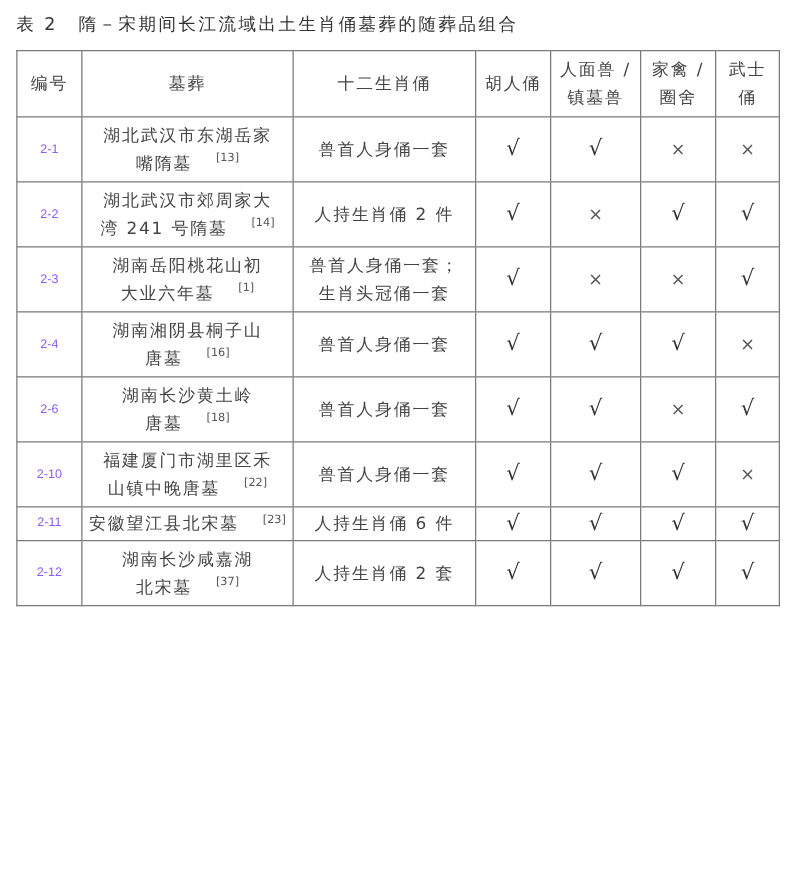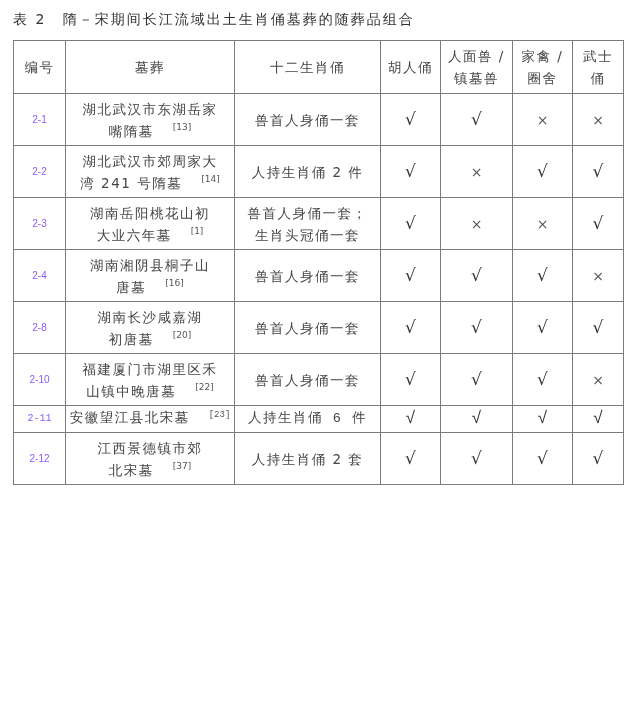--- a/index.html
+++ b/index.html
@@ -5,21 +5,21 @@
   html, body { margin: 0; padding: 0; background: #ffffff; }
   body { width: 637px; height: 702px; position: relative; overflow: hidden;
          font-family: "DejaVu Sans", "Liberation Sans", sans-serif; color: #3a3a3a; }
   .caption { position: absolute; left: 13px; top: 11px; font-size: 14px; letter-spacing: 2px; color: #333; white-space: nowrap; }
   .caption .num { margin-right: 10px; }
   table { position: absolute; left: 13px; top: 40px; border-collapse: collapse; table-layout: fixed; }
   td, th { border: 1.3px solid #7a7a7a; text-align: center; vertical-align: middle; padding: 0; font-weight: normal;
            font-size: 13.5px; line-height: 22px; letter-spacing: 1.5px; color: #444; }
   th { height: 52px; }
   tr.r td { height: 51px; }
-  tr.r.short td { height: 26px; font-family: Liberation Mono, monospace; }
+  tr.r.short td { height: 26px; }
   .id { font-family: "Liberation Sans", sans-serif; font-size: 10px; letter-spacing: 0; color: #8b5cf6; }
   .ref { font-size: 9px; vertical-align: super; line-height: 0; letter-spacing: 0; margin-left: 19px; color: #555; }
   .mark { font-size: 17px; color: #333; letter-spacing: 0; }
   .mark.no { font-size: 14px; color: #555; }
 </style>
 </head>
 <body>
 
 <div class="caption">
   <span class="num">表 2</span>
@@ -78,26 +78,26 @@
       <tr class="r">
         <td class="id">2-4</td>
         <td><span>湖南湘阴县桐子山</span><br><span>唐墓</span><span class="ref">[16]</span></td>
         <td><span>兽首人身俑一套</span></td>
         <td><span class="mark">√</span></td>
         <td><span class="mark">√</span></td>
         <td><span class="mark">√</span></td>
         <td><span class="mark no">×</span></td>
       </tr>
       <tr class="r">
-        <td class="id">2-8</td>
-        <td><span>湖南长沙咸嘉湖</span><br><span>初唐墓</span><span class="ref">[20]</span></td>
+        <td class="id">2-6</td>
+        <td><span>湖南长沙黄土岭</span><br><span>唐墓</span><span class="ref">[18]</span></td>
         <td><span>兽首人身俑一套</span></td>
         <td><span class="mark">√</span></td>
         <td><span class="mark">√</span></td>
-        <td><span class="mark">√</span></td>
+        <td><span class="mark no">×</span></td>
         <td><span class="mark">√</span></td>
       </tr>
       <tr class="r">
         <td class="id">2-10</td>
         <td><span>福建厦门市湖里区禾</span><br><span>山镇中晚唐墓</span><span class="ref">[22]</span></td>
         <td><span>兽首人身俑一套</span></td>
         <td><span class="mark">√</span></td>
         <td><span class="mark">√</span></td>
         <td><span class="mark">√</span></td>
         <td><span class="mark no">×</span></td>
@@ -106,21 +106,21 @@
         <td class="id">2-11</td>
         <td><span>安徽望江县北宋墓</span><span class="ref">[23]</span></td>
         <td><span>人持生肖俑 6 件</span></td>
         <td><span class="mark">√</span></td>
         <td><span class="mark">√</span></td>
         <td><span class="mark">√</span></td>
         <td><span class="mark">√</span></td>
       </tr>
       <tr class="r">
         <td class="id">2-12</td>
-        <td><span>江西景德镇市郊</span><br><span>北宋墓</span><span class="ref">[37]</span></td>
+        <td><span>湖南长沙咸嘉湖</span><br><span>北宋墓</span><span class="ref">[37]</span></td>
         <td><span>人持生肖俑 2 套</span></td>
         <td><span class="mark">√</span></td>
         <td><span class="mark">√</span></td>
         <td><span class="mark">√</span></td>
         <td><span class="mark">√</span></td>
       </tr>
     </tbody>
 </table>
 
 </body></html>

